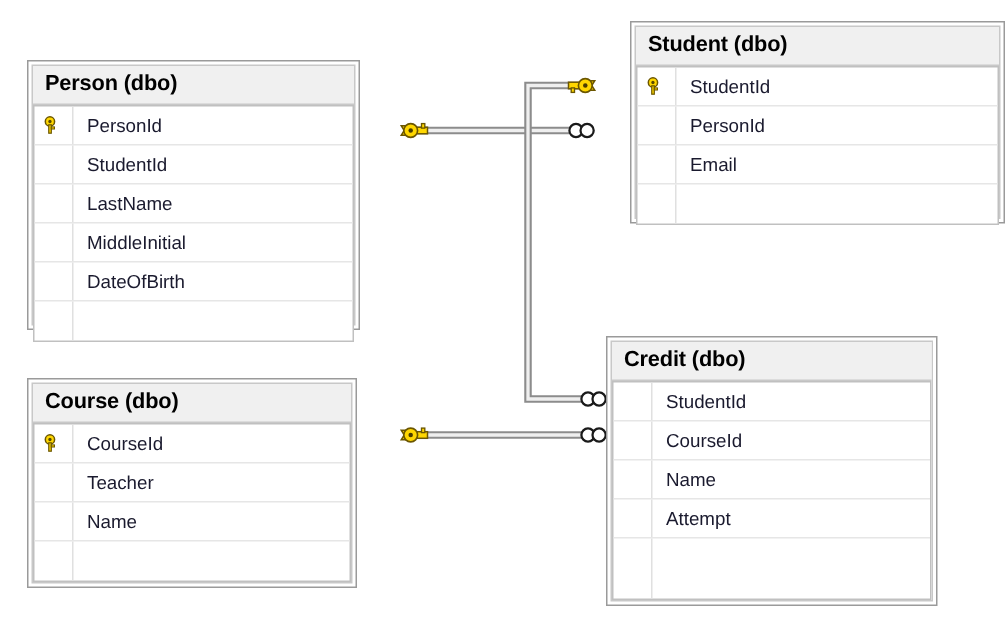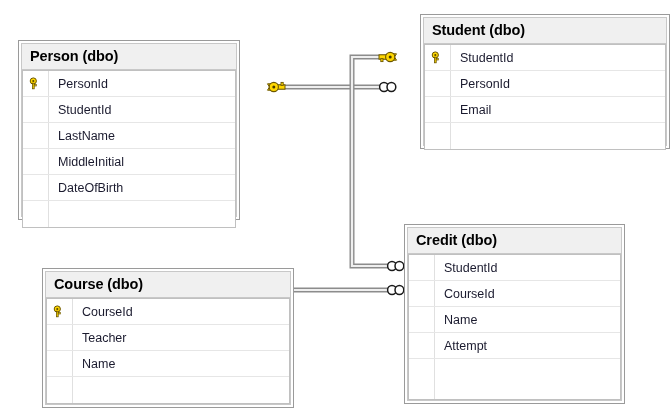--- a/index.html
+++ b/index.html
@@ -237,21 +237,21 @@
           <div class="field-name">Email</div>
         </div>
         <div class="field-row filler-row">
           <div class="field-gutter"></div>
           <div class="field-name"></div>
         </div>
       </div>
     </div>
   </div>
 
-  <div class="entity" id="entity-course" style="left: 18px; top: 268px; width: 252px; height: 140px; margin-left: 24px;">
+  <div class="entity" id="entity-course" style="left: 18px; top: 252px; width: 220px; height: 140px;">
     <div class="entity-inner">
       <div class="entity-header">Course (dbo)</div>
       <div class="entity-body">
         <div class="field-row">
           <div class="field-gutter">
             <svg class="pk-icon" width="13" height="13" viewBox="0 0 13 13">
               <circle cx="4.3" cy="4" r="3.1" fill="#ffd700" stroke="#6b5600" stroke-width="1"></circle>
               <circle cx="4.3" cy="4" r="1.1" fill="#5a4a00"></circle>
               <rect x="3.5" y="6.2" width="1.7" height="5.6" fill="#ffd700" stroke="#6b5600" stroke-width="0.8"></rect>
               <rect x="5.2" y="7.6" width="2.1" height="1.4" fill="#ffd700" stroke="#6b5600" stroke-width="0.7"></rect>

